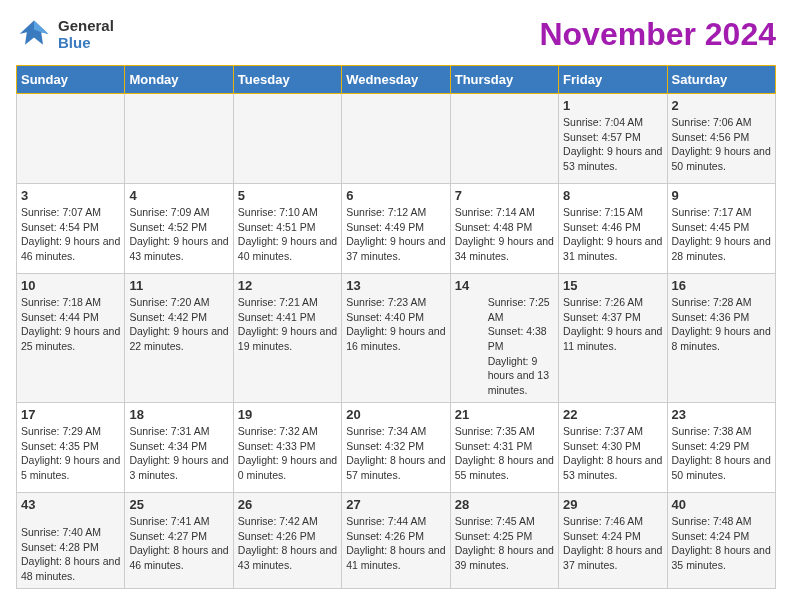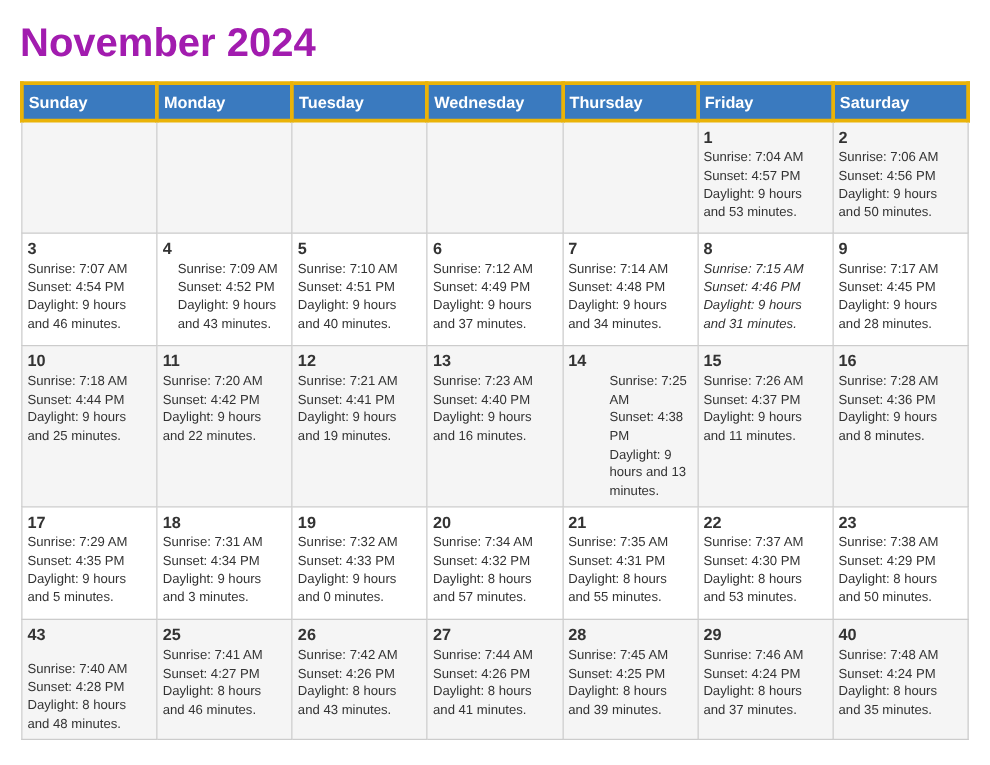--- a/index.html
+++ b/index.html
@@ -41,21 +41,21 @@
       width: 100%;
       border-collapse: collapse;
       table-layout: fixed;
     }
     thead tr th {
       background-color: #3a7abf;
       color: #fff;
       font-size: 13px;
       padding: 6px 4px;
       text-align: left;
-      border: 3px solid #eab308;
+      border: 1px solid #eab308;
     }
     tbody tr td {
       vertical-align: top;
       border: 1px solid #ccc;
       padding: 4px;
       font-size: 10.5px;
       color: #333;
       height: 90px;
     }
     tbody tr:nth-child(odd) td {
@@ -75,20 +75,30 @@
       font-size: 10.5px;
     }
     .empty-cell {
       background-color: #f5f5f5;
     }
   </style>
 </head>
 <body>
 
 <div class="header">
+  <div class="logo">
+    <svg class="logo-bird" viewBox="0 0 40 40">
+      <polygon points="20,5 36,20 28,18 30,32 20,24 10,32 12,18 4,20" fill="#3a7abf"></polygon>
+      <polygon points="20,5 36,20 28,18 20,15" fill="#5ba3e0"></polygon>
+    </svg>
+    <div>
+      <div style="font-size:15px;font-weight:bold;color:#333;">General</div>
+      <div style="font-size:15px;font-weight:bold;color:#3a7abf;">Blue</div>
+    </div>
+  </div>
   <div class="title-section">
     <div class="month-title">November 2024</div>
   </div>
 </div>
 
 <table>
   <thead>
     <tr id="header-row">
         <th>Sunday</th>
         <th>Monday</th>
@@ -121,21 +131,21 @@
       </tr>
       <tr>
         <td>
           <span class="day-num">3</span>
           <div class="day-info" style="white-space: pre-line;">Sunrise: 7:07 AM
 Sunset: 4:54 PM
 Daylight: 9 hours and 46 minutes.</div>
         </td>
         <td>
           <span class="day-num">4</span>
-          <div class="day-info" style="white-space: pre-line; margin-left: 12px;">Sunrise: 7:09 AM
+          <div class="day-info" style="white-space: pre-line;">Sunrise: 7:09 AM
 Sunset: 4:52 PM
 Daylight: 9 hours and 43 minutes.</div>
         </td>
         <td>
           <span class="day-num">5</span>
           <div class="day-info" style="white-space: pre-line;">Sunrise: 7:10 AM
 Sunset: 4:51 PM
 Daylight: 9 hours and 40 minutes.</div>
         </td>
         <td>
@@ -145,21 +155,21 @@
 Daylight: 9 hours and 37 minutes.</div>
         </td>
         <td>
           <span class="day-num">7</span>
           <div class="day-info" style="white-space: pre-line;">Sunrise: 7:14 AM
 Sunset: 4:48 PM
 Daylight: 9 hours and 34 minutes.</div>
         </td>
         <td>
           <span class="day-num">8</span>
-          <div class="day-info" style="white-space: pre-line; font-style: italic;">Sunrise: 7:15 AM
+          <div class="day-info" style="white-space: pre-line;">Sunrise: 7:15 AM
 Sunset: 4:46 PM
 Daylight: 9 hours and 31 minutes.</div>
         </td>
         <td>
           <span class="day-num">9</span>
           <div class="day-info" style="white-space: pre-line;">Sunrise: 7:17 AM
 Sunset: 4:45 PM
 Daylight: 9 hours and 28 minutes.</div>
         </td>
       </tr>

